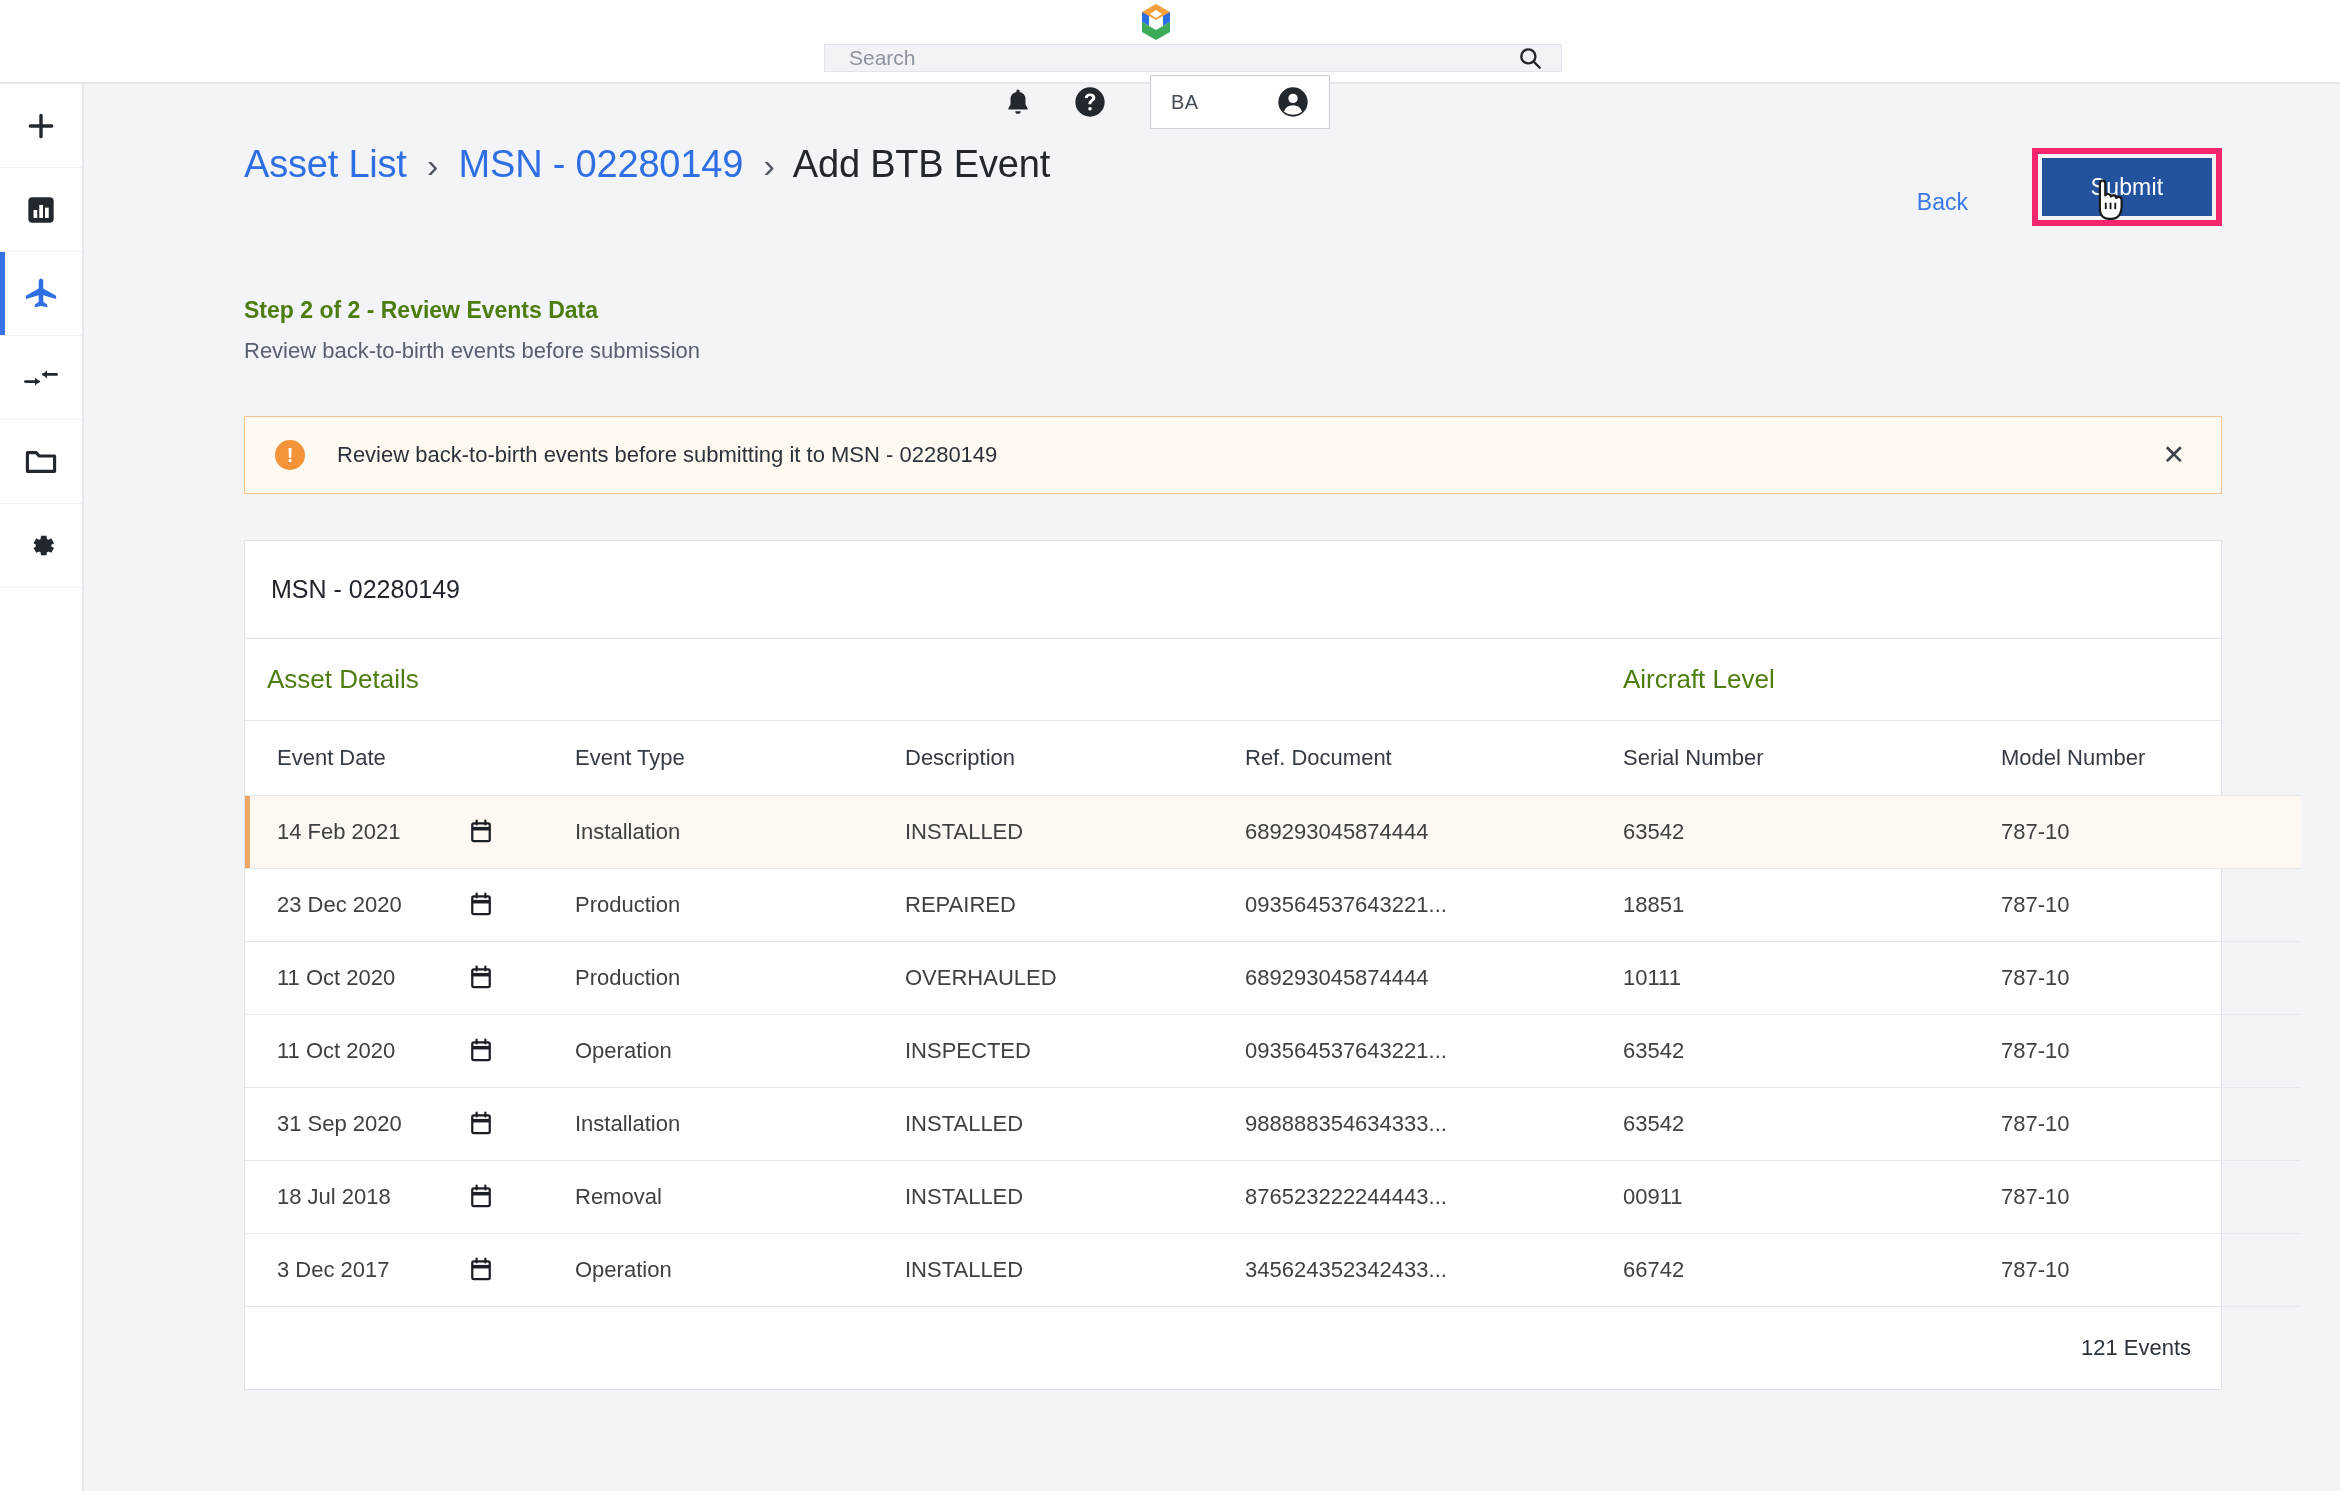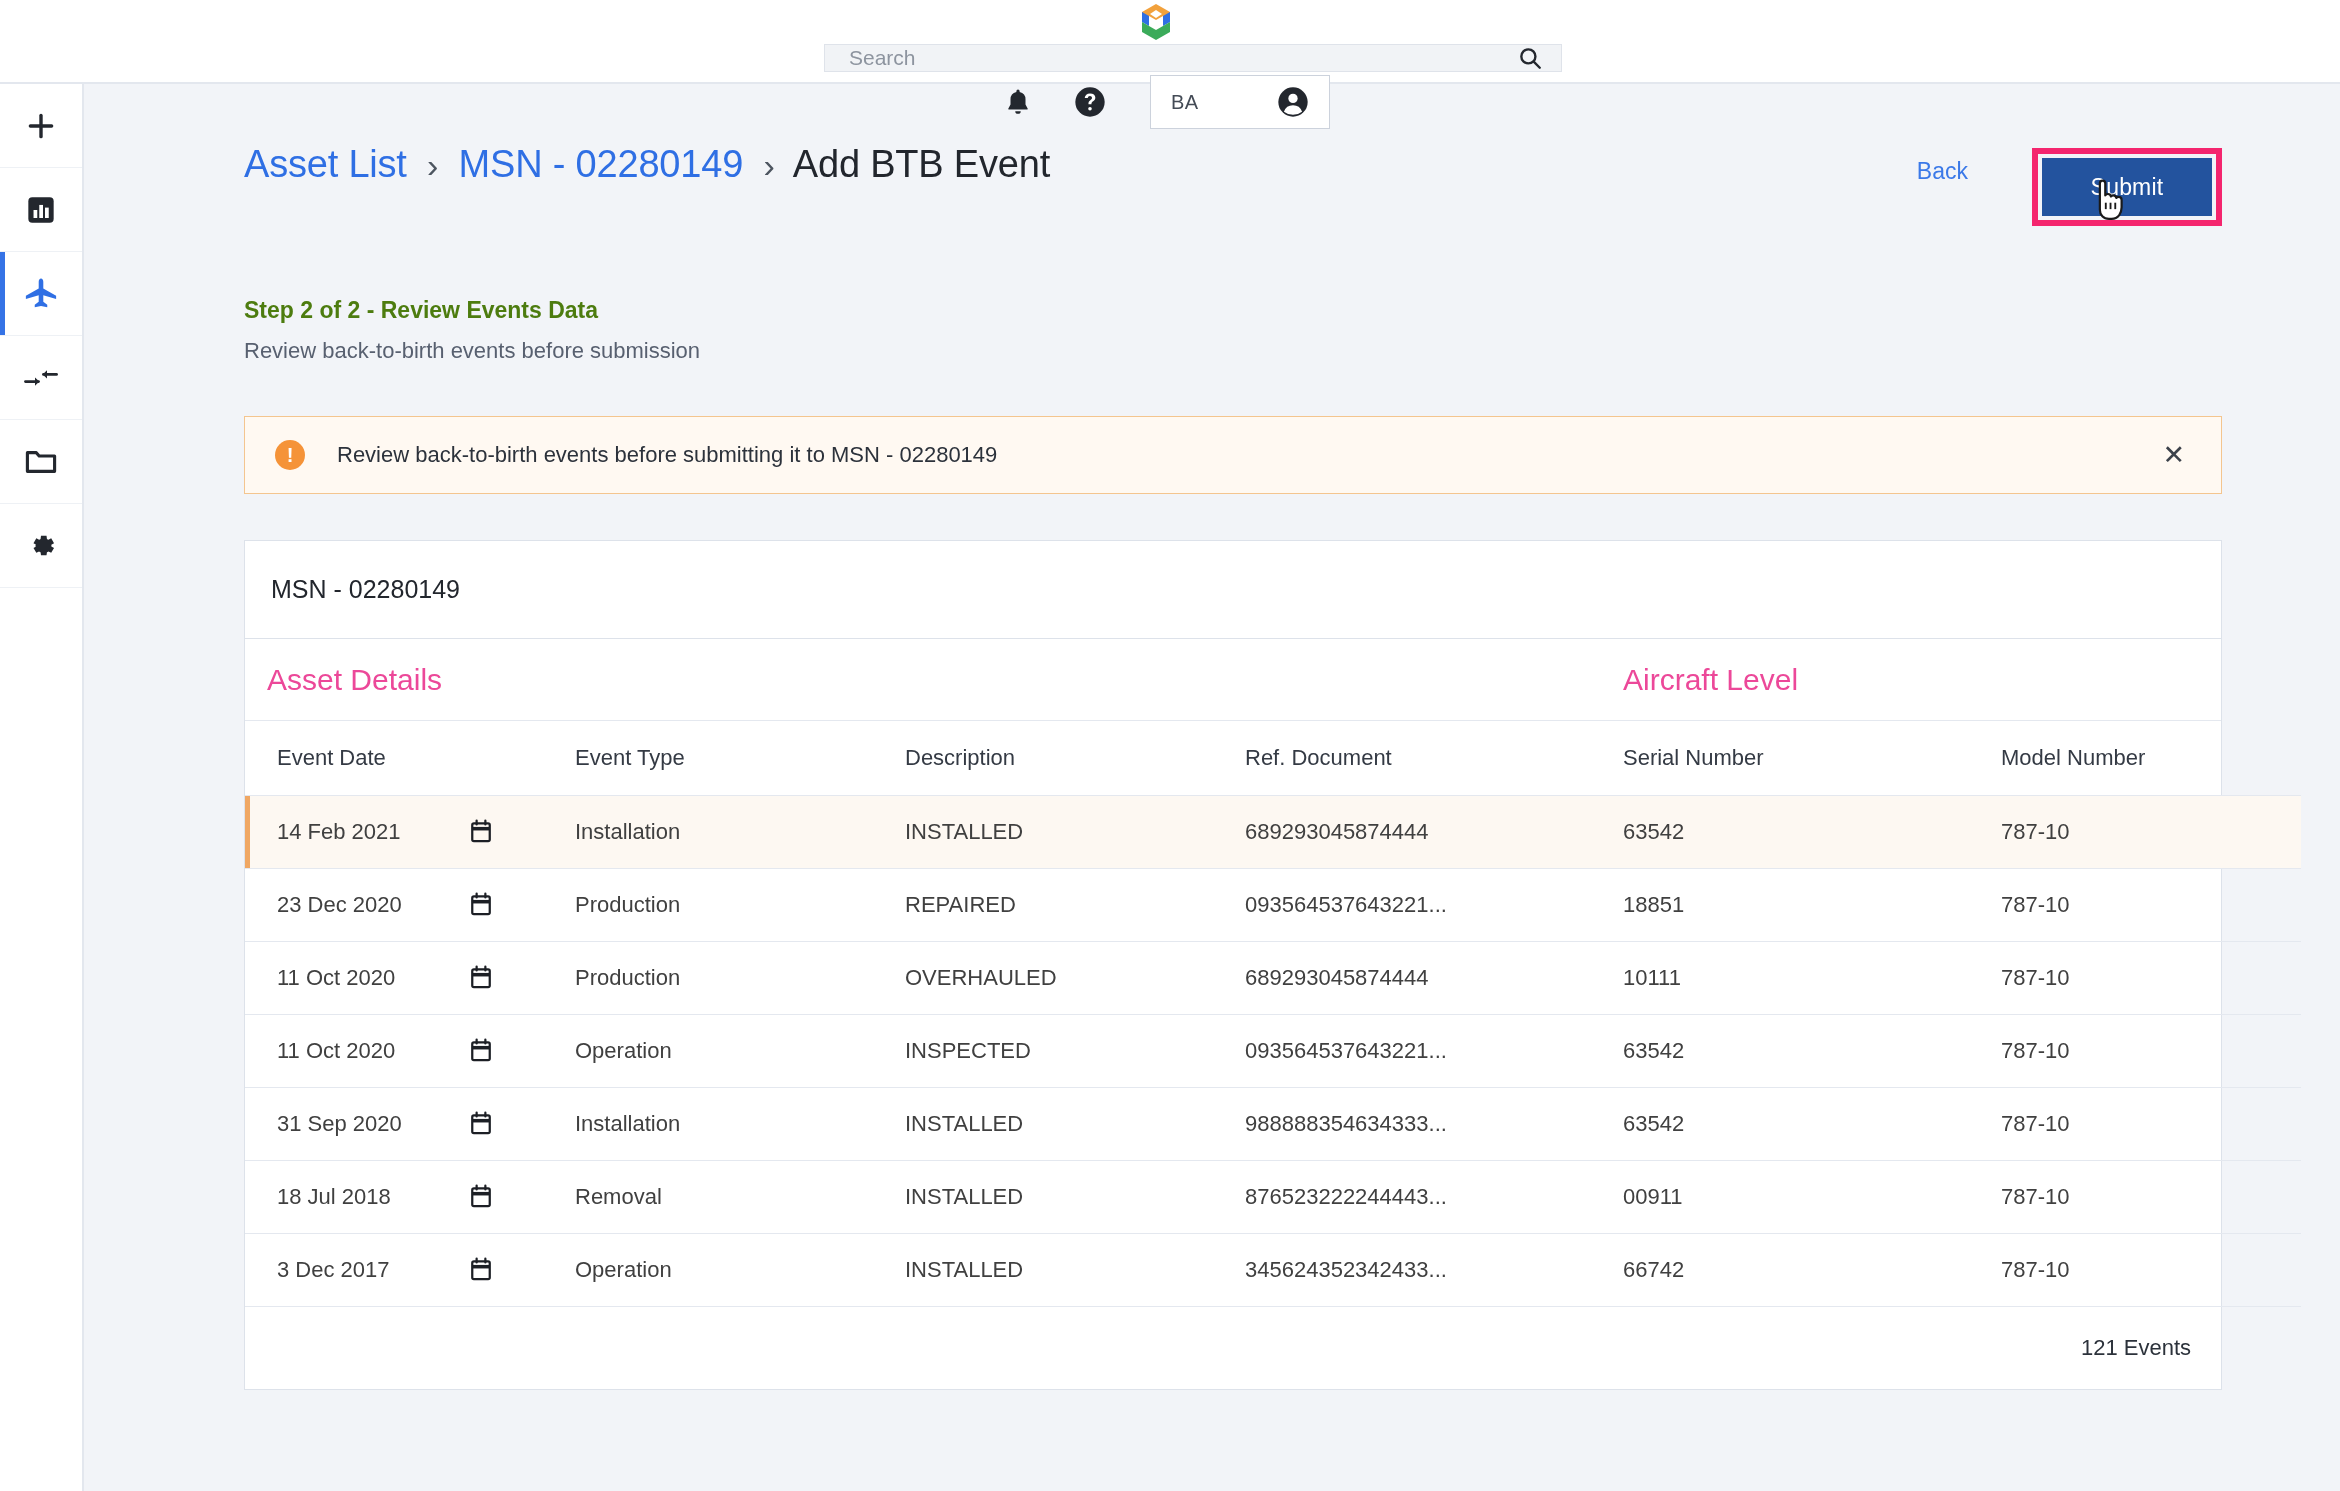--- a/index.html
+++ b/index.html
@@ -173,21 +173,21 @@
     letter-spacing: -.2px;
     white-space: nowrap;
   }
   .crumb-link { color: #2f6fe4; cursor: pointer; }
   .crumb-sep { color: #5b6personally; }
   .crumb-sep { color: #4d5560; margin: 0 10px; font-size: 34px; }
   .crumb-current { color: #22262d; }
 
   .head-actions {
     display: flex;
-    align-items: flex-start;
+    align-items: flex-end;
     padding-top: 4px;
   }
 
   .back-btn {
     font-size: 23px;
     color: #3b79e8;
     background: transparent;
     border: none;
     cursor: pointer;
     font-family: "Liberation Sans", sans-serif;
@@ -290,22 +290,22 @@
     font-size: 25px;
     color: #22262d;
     border-bottom: 1px solid #dde2ea;
   }
 
   .group-row {
     height: 82px;
     display: flex;
     align-items: center;
     border-bottom: 1px solid #e4e8ef;
-    font-size: 30px;
-    color: #ec4899;
+    font-size: 26px;
+    color: #4d7c0f;
   }
   .group-asset { padding-left: 22px; }
   .group-aircraft { }
 
   .tbl { width: 100%; border-collapse: collapse; table-layout: fixed; }
 
   .tbl th {
     text-align: left;
     font-weight: normal;
     font-size: 22px;

